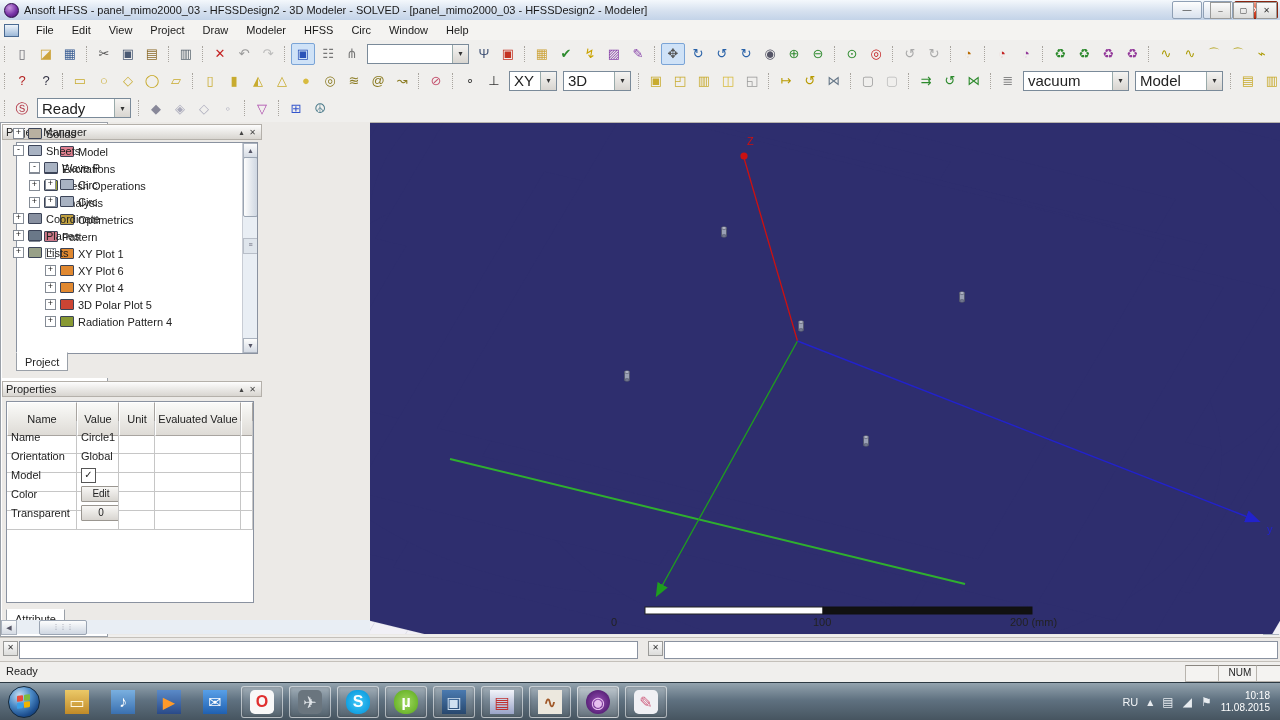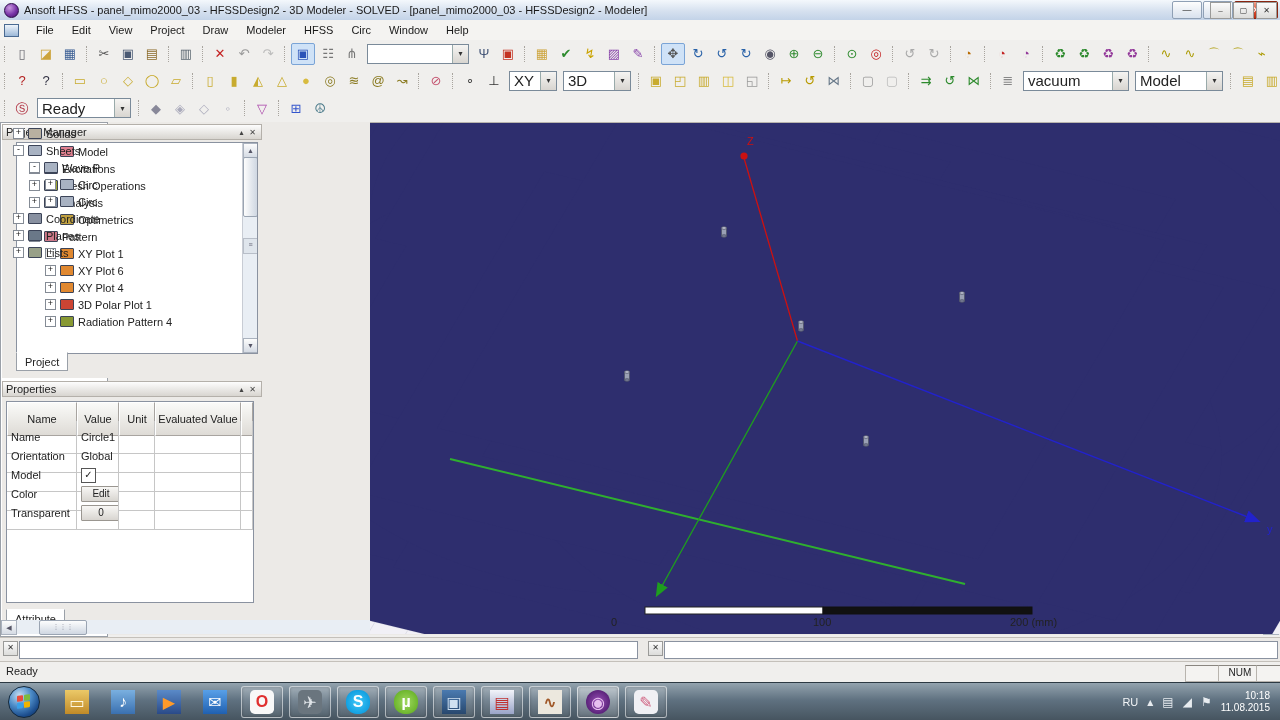--- a/index.html
+++ b/index.html
@@ -865,21 +865,21 @@
 
           <div class="trow" data-lvl="1">
             <span class="exp">+</span>
             <span class="ti2" style="background: rgb(224, 136, 48);"></span>
             <span class="tlabel">XY Plot 4</span>
           </div>
 
           <div class="trow" data-lvl="1">
             <span class="exp">+</span>
             <span class="ti2" style="background: rgb(204, 68, 51);"></span>
-            <span class="tlabel">3D Polar Plot 1</span>
+            <span class="tlabel">3D Polar Plot 5</span>
           </div>
 
           <div class="trow" data-lvl="1">
             <span class="exp">+</span>
             <span class="ti2" style="background: rgb(136, 153, 51);"></span>
             <span class="tlabel">Radiation Pattern 4</span>
           </div>
         </div>
       <div class="tab" id="pm-tab">Project</div>
     </div>

